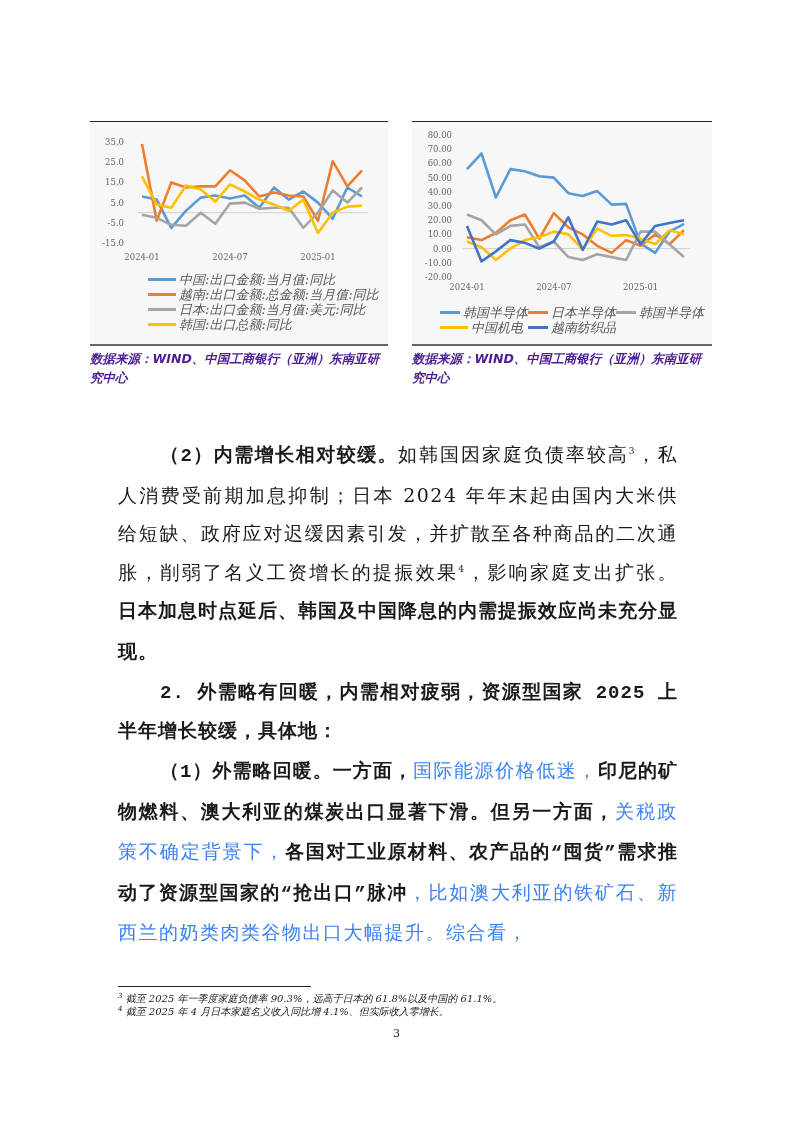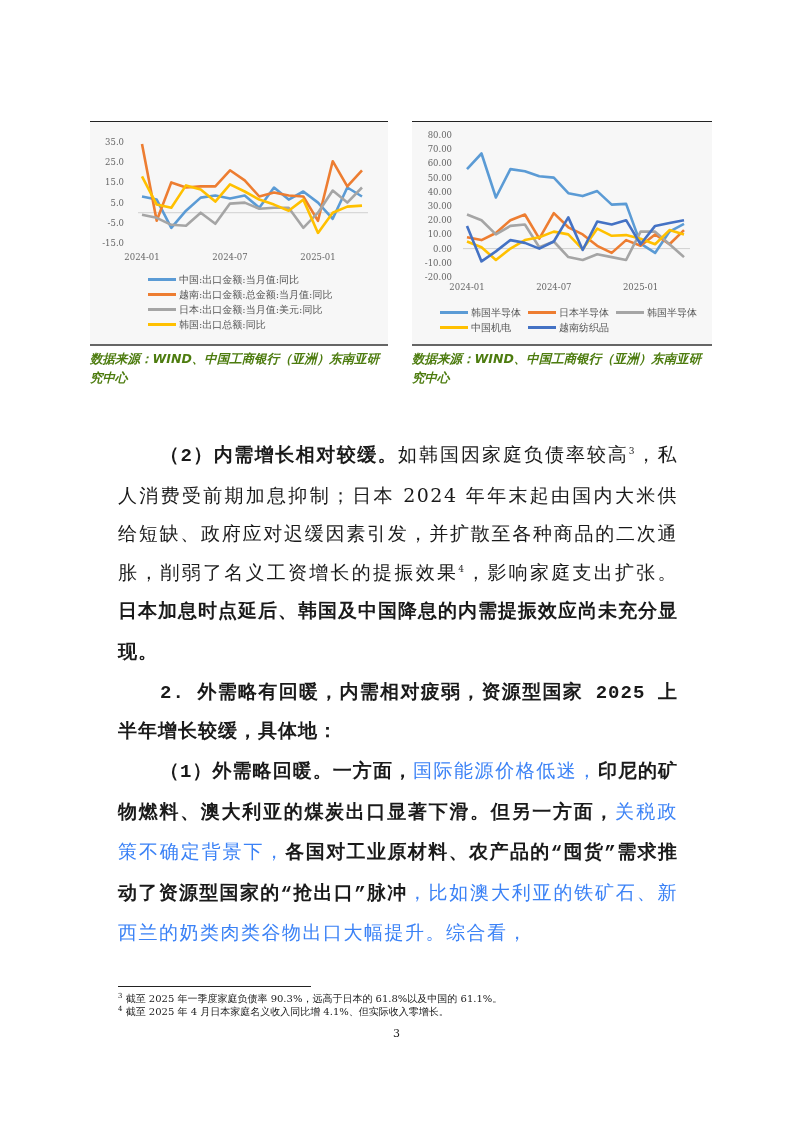--- a/index.html
+++ b/index.html
@@ -9,37 +9,37 @@
   .fig.left { left:90px; width:298px; }
   .fig.right { left:412px; width:300px; }
   .fig-title { font-family:"DejaVu Sans","Liberation Sans",sans-serif; font-weight:bold;
                font-size:13px; line-height:20px; color:#111; height:40px; }
   .fig-rule { height:0; border-top:1.5px solid #222; margin-top:3px; }
   .chart-box { position:relative; background:#f7f7f7; }
   .fig.left .chart-box { height:222px; }
   .fig.right .chart-box { height:222px; }
   .chart-box svg { position:absolute; left:0; top:0; }
   .legend { position:absolute; font-family:"DejaVu Serif","Liberation Serif",serif;
-            font-size:10px; color:#555; }
+            font-size:13px; color:#555;font-style:italic; }
   .legend .item { display:flex; align-items:center; height:15px; white-space:nowrap; }
   .legend .swatch { display:inline-block; width:28px; height:3px; margin-right:3px; }
   .legend.grid { display:flex; flex-wrap:wrap; width:270px; }
   .legend.grid .item { width:88px; }
   .src-rule { height:0; border-top:2px solid #666; }
   .source { font-family:"DejaVu Sans","Liberation Sans",sans-serif; font-style:italic;
-            font-weight:bold; font-size:12.5px; line-height:19px; color:#4d7c0f; padding-top:3px; }
+            font-weight:bold; font-size:12.5px; line-height:19px; color:#4c1d95; padding-top:3px; }
   .body-text { position:absolute; left:118px; width:560px; font-size:19px; line-height:38.5px;
                letter-spacing:1.5px; text-align:justify; }
   .body-text p { margin:0; }
   .indent { text-indent:42px; }
   .b { font-weight:bold; font-family:Liberation Mono, monospace; letter-spacing:1px; }
   .muted { color:#3b82f6; }
   sup { font-size:9px; vertical-align:super; line-height:0; }
   .fn-rule { position:absolute; left:118px; top:986px; width:193px; border-top:1px solid #222; }
-  .footnotes { position:absolute; left:118px; top:992px; width:560px; font-size:10px; line-height:13px; }
+  .footnotes { position:absolute; left:118px; top:992px; width:560px; font-size:10px; line-height:13px;font-style:italic; }
   .footnotes sup { font-size:7px; }
   .page-no { position:absolute; top:1027px; left:0; width:793px; text-align:center; font-size:11px; }
   .tick { font-family:"DejaVu Serif","Liberation Serif",serif; font-size:8.5px; fill:#666; }
 </style>
 </head>
 <body>
 
 <div class="fig left">
   <div class="fig-rule"></div>
   <div class="chart-box">

